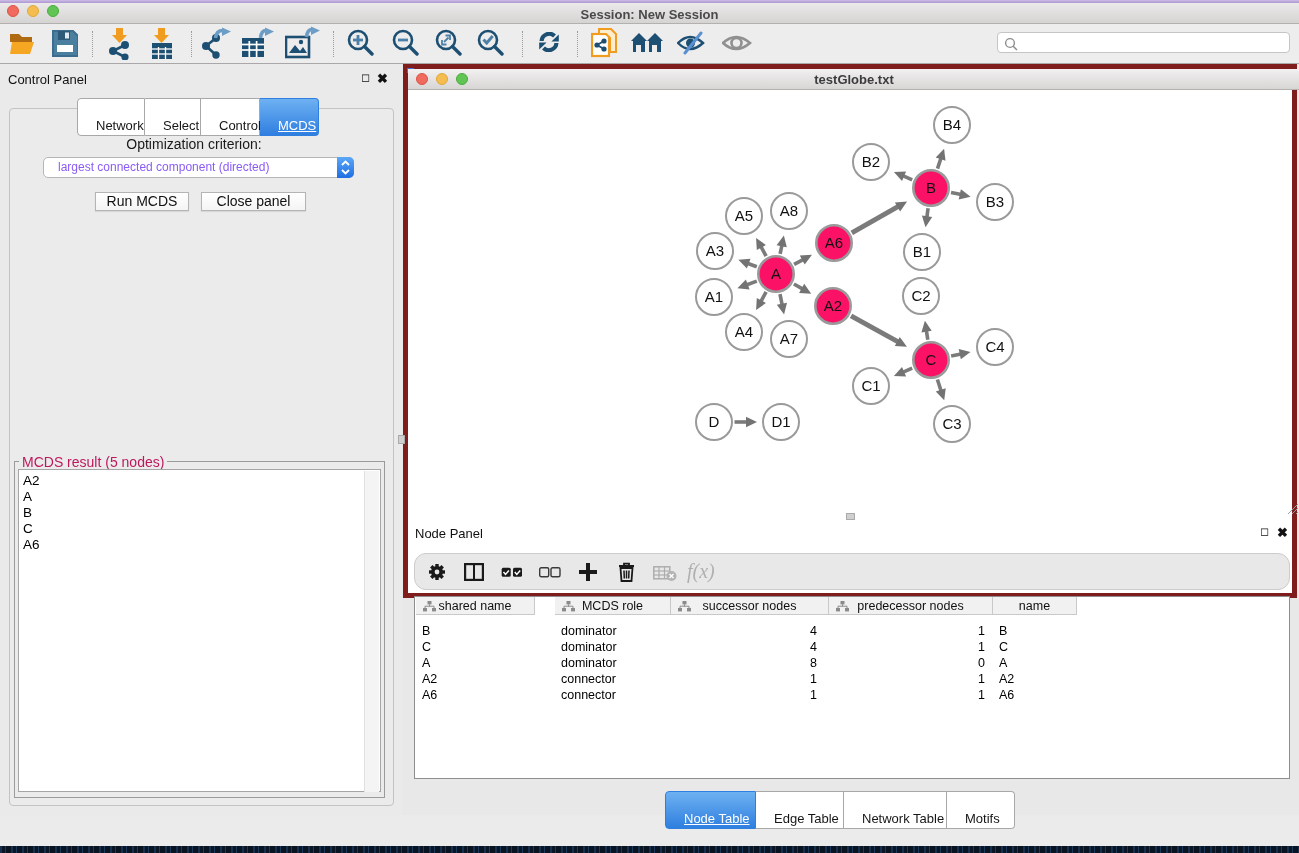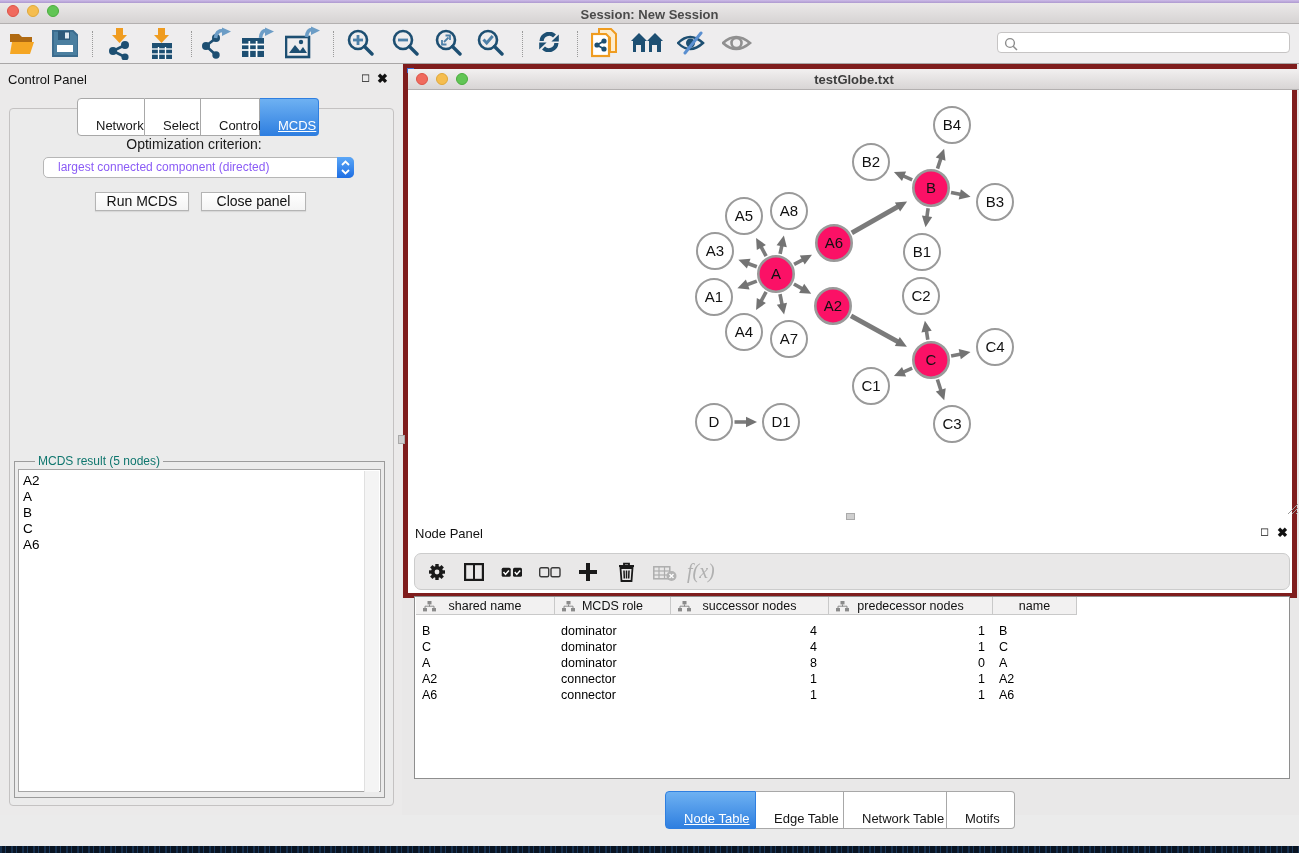--- a/index.html
+++ b/index.html
@@ -27,32 +27,32 @@
 .tab.sel { background:linear-gradient(#6eb1f2,#2f7fe0); color:#fff; border-color:#2f7fe0;text-decoration:underline; }
 #cpBody { left:9px; top:44px; width:385px; height:698px; background:#ebebeb; border:1px solid #c4c2c2; border-radius:4px; }
 #optLabel { left:0; top:72px; width:388px; text-align:center; font-size:14px; color:#1a1a1a; }
 #dropdown { left:43px; top:93px; width:311px; height:21px; background:#fff; border:1px solid #b6b6b6; border-radius:5px; }
 #dropdown span { position:absolute; left:14px; top:2px; font-size:12px; color:#8b5cf6;text-align:center; }
 #ddBtn { position:absolute; right:-1px; top:-1px; width:17px; height:21px; border-radius:0 5px 5px 0;
   background:linear-gradient(#5ba7f7,#1d6ee4); }
 .btn { position:absolute; height:19px; background:linear-gradient(#ffffff,#f4f4f4); border:1px solid #b4b4b4; border-radius:0;
   font-size:14px; color:#111; text-align:center; line-height:17px; box-shadow:0 1px 1px rgba(0,0,0,0.08);}
 #fieldset { left:14px; top:397px; width:371px; height:337px; border:1px solid #9b9b9b; background:#ebebeb;}
-#fsLegend { position:absolute; left:20px; top:-8px; background:#ebebeb; padding:0 3px; font-size:12px; color:#0f766e; }
+#fsLegend { position:absolute; left:4px; top:-8px; background:#ebebeb; padding:0 3px; font-size:14px; color:#be185d; }
 #fsList { position:absolute; left:3px; top:7px; width:363px; height:323px; background:#fff; border:1px solid #a5a5a5; }
 #fsList .item { margin-left:4px; font-size:13.5px; color:#000; height:16px; line-height:16px; }
 #fsScroll { position:absolute; right:1px; top:1px; width:15px; height:321px; background:#f4f4f4; border-left:1px solid #e0e0e0; }
 
 #desktop { left:402px; top:64px; width:897px; height:751px; background:#e9e8e8; }
 #netwin { left:1px; top:0px; width:894px; height:534px; background:#fff; border:5px solid #7f1d1d; }
 #netTitle { left:0; top:0; width:892px; height:21px; background:linear-gradient(#f2f0f0,#d8d5d5); border-bottom:1px solid #b3b0b0; }
 #netTitle .t { width:100%; text-align:center; top:3px; font-size:13px; font-weight:700; color:#3c3c3c; }
 
 #tpanel { left:402px; top:522px; width:897px; height:293px; }
-#tpToolbar { left:12px; top:31px; width:876px; height:37px; background:#e9e8e8; border:1px solid #cccccc; border-radius:7px; }
+#tpToolbar { left:12px; top:31px; width:876px; height:37px; background:#e9e8e8; border:1px solid #cccccc; border-radius:12px; }
 #tbl { left:12px; top:74px; width:876px; height:183px; background:#fff; border:1px solid #8e8e8e; }
 .th { position:absolute; top:0; height:18px; background:#f2f1f1; border-right:1px solid #c9c9c9; border-bottom:1px solid #c9c9c9; font-size:12.5px; color:#111; text-align:center; line-height:18px; }
 .td { position:absolute; font-size:12.5px; color:#000; height:16px; line-height:16px; }
 .bTabs { left:0; width:876px; text-align:center; }
 
 #statusbar { left:0; top:815px; width:1299px; height:31px; background:#ebeaea; border-top:1px solid #b5b3b3; }
 #memBtn { left:1216px; top:8px; width:71px; height:21px; background:#fdfdfd; border:1px solid #bdbdbd; border-radius:3px; font-size:11.5px; color:#111; text-align:center; line-height:19px; }
 #listBtn { left:10px; top:7px; width:26px; height:22px; background:#f6f6f6; border:1px solid #b9b9b9; border-radius:3px; }
 #deskBottom { left:0; top:846px; width:1299px; height:7px; background:#0c1a2d; background-image:repeating-linear-gradient(90deg,#16304e 0 2px,#0a1626 2px 5px,#1b3a5c 5px 6px,#091422 6px 11px); }
 </style></head>
@@ -395,21 +395,21 @@
             <line x1="0.8" y1="9" x2="16.8" y2="9"></line>
             <line x1="6" y1="0.8" x2="6" y2="13"></line>
             <line x1="11.5" y1="0.8" x2="11.5" y2="13"></line>
           </g>
           <circle cx="18.5" cy="10" r="5" fill="#b3b3b3"></circle>
           <path d="M16.5 8 l4 4 M20.5 8 l-4 4" stroke="#fff" stroke-width="1.4"></path>
         </svg>
         <span class="abs" style="left:272px;top:6px;font-size:20px;font-style:italic;color:#b0b0b0;font-family:'Liberation Serif',serif">f(x)</span>
       </div>
 <div id="tbl" class="abs">
-        <div class="th" style="left:1px;width:139px"><svg width="13" height="11" viewBox="0 0 13 11" style="position:absolute;left:7px;top:4px">
+        <div class="th" style="left:1px;width:119px"><svg width="13" height="11" viewBox="0 0 13 11" style="position:absolute;left:7px;top:4px">
             <g fill="#8a8a8a">
               <rect x="4.5" y="0" width="4" height="3.4"></rect>
               <rect x="0" y="7" width="4" height="3.4"></rect>
               <rect x="9" y="7" width="4" height="3.4"></rect>
             </g>
             <path d="M6.5 3.4 v2 M2 7 v-1.8 h9 v1.8" fill="none" stroke="#8a8a8a" stroke-width="1"></path>
           </svg>shared name</div>
         <div class="th" style="left:140px;width:116px"><svg width="13" height="11" viewBox="0 0 13 11" style="position:absolute;left:7px;top:4px">
             <g fill="#8a8a8a">
               <rect x="4.5" y="0" width="4" height="3.4"></rect>

